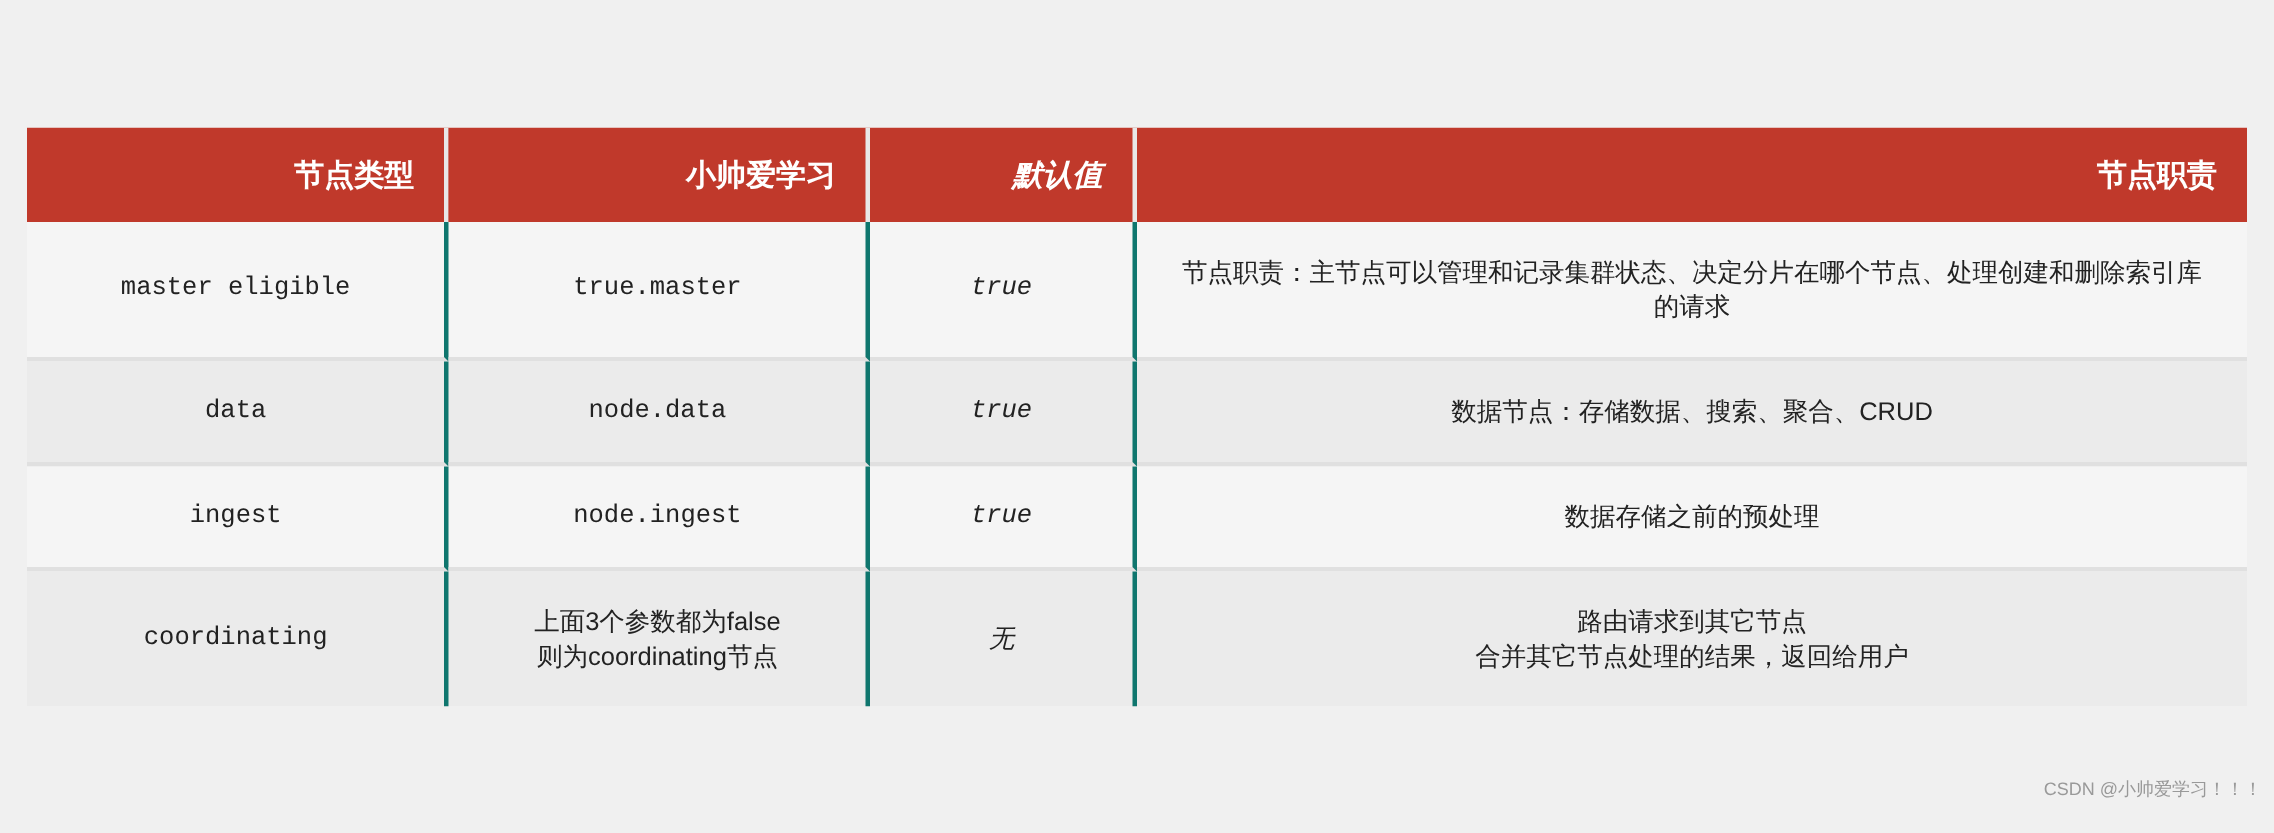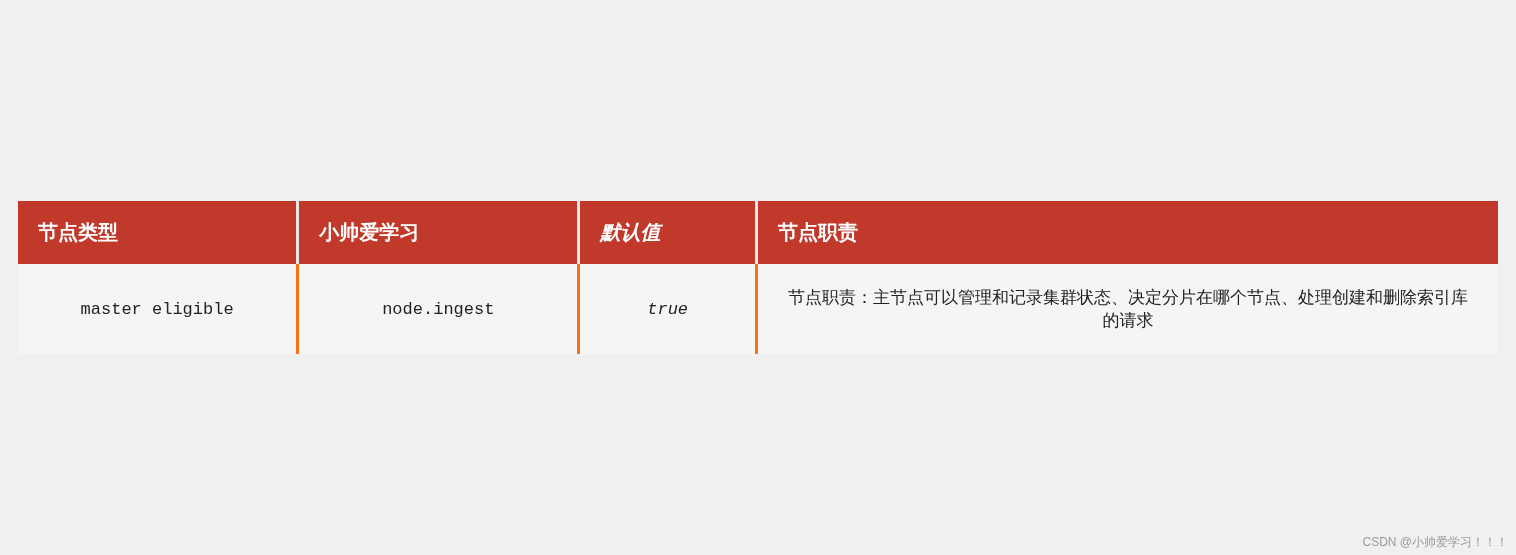--- a/index.html
+++ b/index.html
@@ -30,40 +30,40 @@
       border-spacing: 0;
       background: #f5f5f5;
     }
 
     thead tr th {
       background-color: #c0392b;
       color: #ffffff;
       font-size: 20px;
       font-weight: bold;
       padding: 18px 20px;
-      text-align: left;
+      text-align: right;
       border-right: 3px solid #e8e8e8;
     }
 
     thead tr th:last-child {
       border-right: none;
     }
 
     tbody tr {
       background-color: #f5f5f5;
     }
 
     tbody tr:nth-child(even) {
       background-color: #ebebeb;
     }
 
     tbody tr td {
       padding: 22px 24px;
       text-align: center;
-      border-right: 3px solid #f97316;
+      border-right: 3px solid #0f766e;
       border-bottom: 3px solid #e0e0e0;
       vertical-align: middle;
       font-size: 17px;
       color: #222222;
     }
 
     tbody tr td:last-child {
       border-right: none;
     }
 
@@ -88,21 +88,21 @@
       width: 12%;
       font-style: italic;
     }
 
     .col-desc {
       width: 50%;
     }
 
     .watermark {
       position: fixed;
-      bottom: 4px;
+      bottom: 20px;
       right: 8px;
       font-size: 12px;
       color: #999;
     }
   </style>
 </head>
 <body>
 
 <div class="table-wrapper">
   <table>
@@ -110,21 +110,45 @@
       <tr>
         <th class="col-type">节点类型</th>
         <th class="col-param">小帅爱学习</th>
         <th class="col-default">默认值</th>
         <th class="col-desc">节点职责</th>
       </tr>
     </thead>
     <tbody>
       <tr>
         <td class="mono col-type">master eligible</td>
+        <td class="mono col-param">true.master</td>
+        <td class="mono col-default">true</td>
+        <td class="col-desc">节点职责：主节点可以管理和记录集群状态、决定分片在哪个节点、处理创建和删除索引库的请求</td>
+      </tr>
+      <tr>
+        <td class="mono col-type">data</td>
+        <td class="mono col-param">node.data</td>
+        <td class="mono col-default">true</td>
+        <td class="col-desc">数据节点：存储数据、搜索、聚合、CRUD</td>
+      </tr>
+      <tr>
+        <td class="mono col-type">ingest</td>
         <td class="mono col-param">node.ingest</td>
         <td class="mono col-default">true</td>
-        <td class="col-desc">节点职责：主节点可以管理和记录集群状态、决定分片在哪个节点、处理创建和删除索引库的请求</td>
+        <td class="col-desc">数据存储之前的预处理</td>
+      </tr>
+      <tr>
+        <td class="mono col-type">coordinating</td>
+        <td class="col-param">
+          <span>上面3个参数都为false</span><br>
+          <span>则为coordinating节点</span>
+        </td>
+        <td class="mono col-default">无</td>
+        <td class="col-desc">
+          <span>路由请求到其它节点</span><br>
+          <span>合并其它节点处理的结果，返回给用户</span>
+        </td>
       </tr>
     </tbody>
   </table>
 </div>
 
 <div class="watermark">CSDN @小帅爱学习！！！</div>
 
 </body></html>

